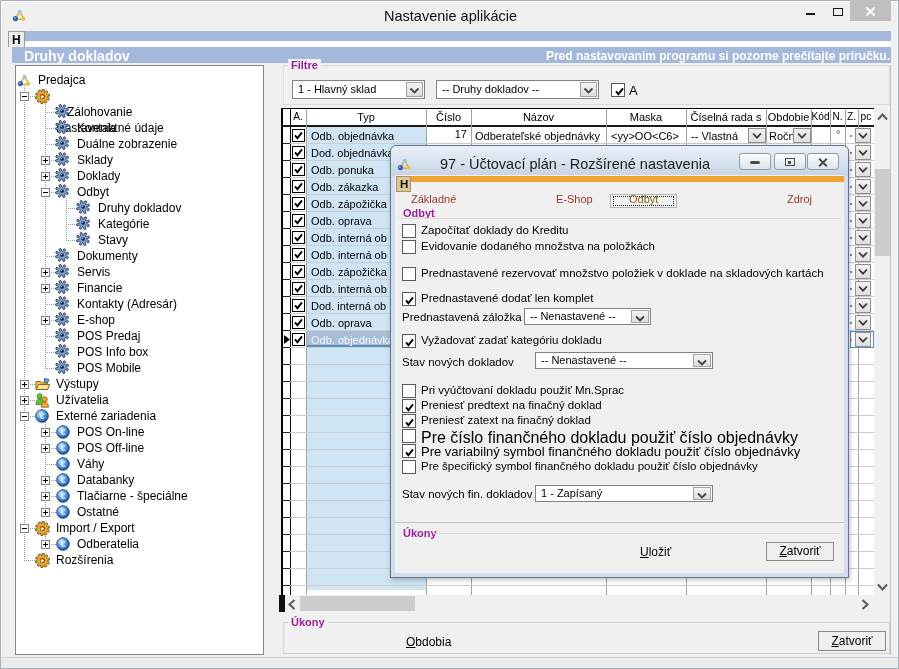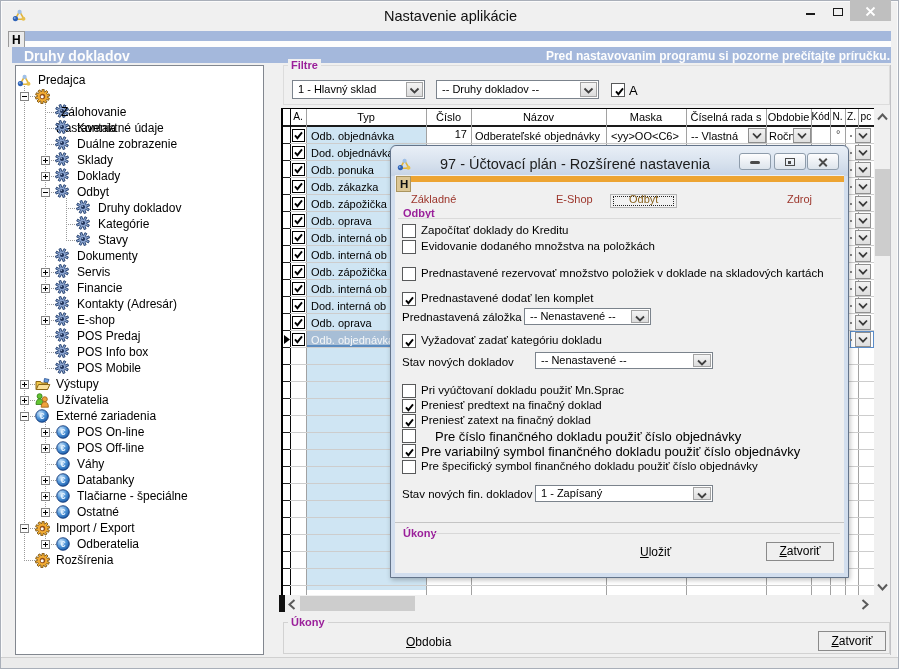--- a/index.html
+++ b/index.html
@@ -62,21 +62,21 @@
     <circle cx="7.5" cy="7.5" r="2.7" fill="#95501a" stroke="none"></circle>
     <circle cx="7.2" cy="7.7" r="1.5" fill="#fdfdfd"></circle>
   </svg>
 <div class="txt" style="left:56px;top:89px;font-size:12px;color:#000;margin-top:32px;">Nastavenia</div>
 <div class="doth" style="left:45px;top:112px;width:12px;"></div>
 <svg class="ab" style="left:55px;top:104px" width="14" height="14" viewBox="0 0 14 14">
     <polygon points="13.31,8.95 12.33,10.89 10.00,9.49 9.03,10.33 10.08,12.84 8.02,13.52 7.36,10.88 6.08,10.79 5.05,13.31 3.11,12.33 4.51,10.00 3.67,9.03 1.16,10.08 0.48,8.02 3.12,7.36 3.21,6.08 0.69,5.05 1.67,3.11 4.00,4.51 4.97,3.67 3.92,1.16 5.98,0.48 6.64,3.12 7.92,3.21 8.95,0.69 10.89,1.67 9.49,4.00 10.33,4.97 12.84,3.92 13.52,5.98 10.88,6.64 10.79,7.92" fill="#8ca6d2" stroke="#24406e" stroke-width="0.9"></polygon>
     <circle cx="7" cy="7" r="2.1" fill="#22355c"></circle>
     <circle cx="6.3" cy="6.3" r="0.8" fill="#aec4e4"></circle>
   </svg>
-<div class="txt" style="left:61px;top:105px;font-size:12px;color:#000;">Zálohovanie</div>
+<div class="txt" style="left:67px;top:105px;font-size:12px;color:#000;">Zálohovanie</div>
 <div class="doth" style="left:45px;top:128px;width:12px;"></div>
 <svg class="ab" style="left:55px;top:120px" width="14" height="14" viewBox="0 0 14 14">
     <polygon points="13.31,8.95 12.33,10.89 10.00,9.49 9.03,10.33 10.08,12.84 8.02,13.52 7.36,10.88 6.08,10.79 5.05,13.31 3.11,12.33 4.51,10.00 3.67,9.03 1.16,10.08 0.48,8.02 3.12,7.36 3.21,6.08 0.69,5.05 1.67,3.11 4.00,4.51 4.97,3.67 3.92,1.16 5.98,0.48 6.64,3.12 7.92,3.21 8.95,0.69 10.89,1.67 9.49,4.00 10.33,4.97 12.84,3.92 13.52,5.98 10.88,6.64 10.79,7.92" fill="#8ca6d2" stroke="#24406e" stroke-width="0.9"></polygon>
     <circle cx="7" cy="7" r="2.1" fill="#22355c"></circle>
     <circle cx="6.3" cy="6.3" r="0.8" fill="#aec4e4"></circle>
   </svg>
 <div class="txt" style="left:77px;top:121px;font-size:12px;color:#000;">Kontaktné údaje</div>
 <div class="doth" style="left:45px;top:144px;width:12px;"></div>
 <svg class="ab" style="left:55px;top:136px" width="14" height="14" viewBox="0 0 14 14">
     <polygon points="13.31,8.95 12.33,10.89 10.00,9.49 9.03,10.33 10.08,12.84 8.02,13.52 7.36,10.88 6.08,10.79 5.05,13.31 3.11,12.33 4.51,10.00 3.67,9.03 1.16,10.08 0.48,8.02 3.12,7.36 3.21,6.08 0.69,5.05 1.67,3.11 4.00,4.51 4.97,3.67 3.92,1.16 5.98,0.48 6.64,3.12 7.92,3.21 8.95,0.69 10.89,1.67 9.49,4.00 10.33,4.97 12.84,3.92 13.52,5.98 10.88,6.64 10.79,7.92" fill="#8ca6d2" stroke="#24406e" stroke-width="0.9"></polygon>
@@ -733,21 +733,21 @@
 <svg class="ab" style="left:403.5px;top:401.5px" width="11" height="11" viewBox="0 0 11 11">
     <path d="M2 5.4 L4.4 8.2 L9 2.4" fill="none" stroke="#000" stroke-width="1.9"></path>
   </svg>
 <div class="txt" style="left:421px;top:399px;font-size:11.5px;color:#000;">Preniesť predtext na finačný doklad</div>
 <div class="cb" style="left:402px;top:414px;width:14px;height:14px;"></div>
 <svg class="ab" style="left:403.5px;top:416.5px" width="11" height="11" viewBox="0 0 11 11">
     <path d="M2 5.4 L4.4 8.2 L9 2.4" fill="none" stroke="#000" stroke-width="1.9"></path>
   </svg>
 <div class="txt" style="left:421px;top:414px;font-size:11.5px;color:#000;">Preniesť zatext na finačný doklad</div>
 <div class="cb" style="left:402px;top:429px;width:14px;height:14px;"></div>
-<div class="txt" style="left:435px;top:429px;font-size:13px;color:#000;">Pre číslo finančného dokladu použiť číslo objednávky</div>
+<div class="txt" style="left:421px;top:429px;font-size:16px;color:#000;">Pre číslo finančného dokladu použiť číslo objednávky</div>
 <div class="cb" style="left:402px;top:444px;width:14px;height:14px;"></div>
 <svg class="ab" style="left:403.5px;top:446.5px" width="11" height="11" viewBox="0 0 11 11">
     <path d="M2 5.4 L4.4 8.2 L9 2.4" fill="none" stroke="#000" stroke-width="1.9"></path>
   </svg>
 <div class="txt" style="left:421px;top:444px;font-size:13px;color:#000;">Pre variabilný symbol finančného dokladu použiť číslo objednávky</div>
 <div class="cb" style="left:402px;top:460px;width:14px;height:14px;"></div>
 <div class="txt" style="left:421px;top:460px;font-size:11.5px;color:#000;text-align:center;">Pre špecifický symbol finančného dokladu použiť číslo objednávky</div>
 <div class="txt" style="left:402px;top:488px;font-size:11.5px;color:#000;">Stav nových fin. dokladov</div>
 <div class="combo" style="left:535px;top:485px;width:178px;height:17px;">
     <div class="txt" style="left:5px;top:1px;font-size:11.0px;color:#000;">1 - Zapísaný</div>

